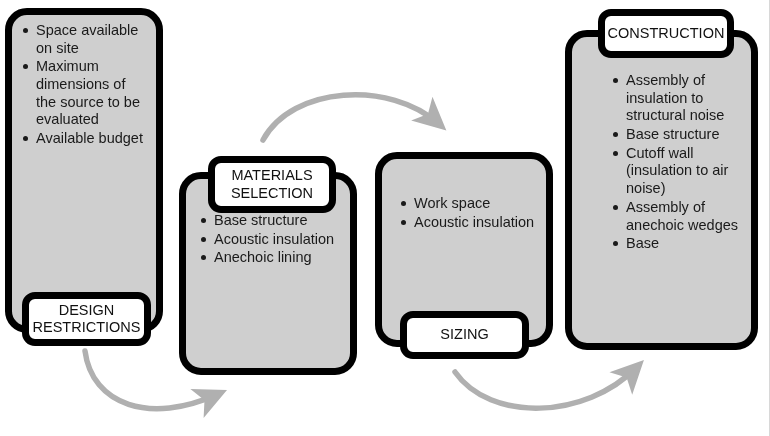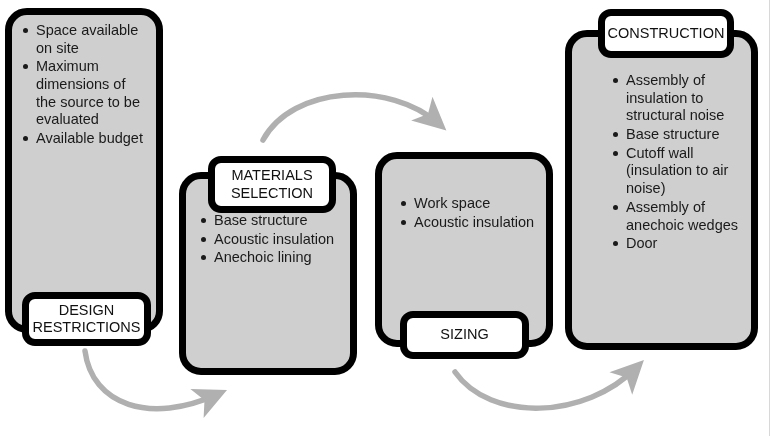--- a/index.html
+++ b/index.html
@@ -146,18 +146,18 @@
   </div>
   <div id="label-sizing" class="stage-label">SIZING</div>
 
   <div id="box-construction" class="stage-box"></div>
   <div id="body-construction" class="stage-body">
     <ul class="bullets">
       <li>Assembly of insulation to structural noise</li>
       <li>Base structure</li>
       <li>Cutoff wall (insulation to air noise)</li>
       <li>Assembly of anechoic wedges</li>
-      <li>Door</li>
+      <li>Base</li>
     </ul>
   </div>
   <div id="label-construction" class="stage-label">CONSTRUCTION</div>
 
 </div>
 
 </body></html>

